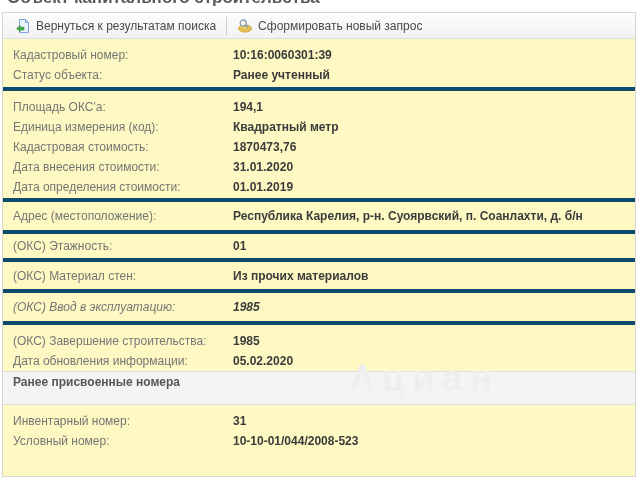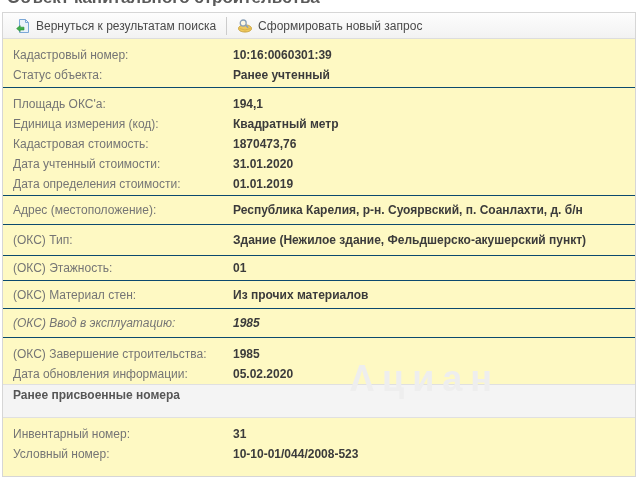--- a/index.html
+++ b/index.html
@@ -8,21 +8,21 @@
   .title { position:absolute; top:-12px; left:7px; font-size:17px; font-weight:bold;
     color:#5a5a5a; white-space:nowrap; }
   .frame { position:absolute; left:2px; top:12px; width:634px; height:465px;
     border:1px solid #d6d6d6; background:#fef9c3; }
   .toolbar { height:26px; background:linear-gradient(#fdfdfd,#f2f2f2);
     border-bottom:1px solid #ddd; display:flex; align-items:center; padding-left:6px; }
   .tbtn { display:flex; align-items:center; gap:5px; padding:3px 6px; cursor:pointer;
     color:#4a4a4a; white-space:nowrap; border-radius:2px; }
   .ticon { width:16px; height:16px; display:inline-block; }
   .tsep { width:1px; height:18px; background:#ccc; margin:0 4px; }
-  .group { border-top:1px solid #0c4a6e; }
+  .group { border-top:4px solid #0c4a6e; }
   .group.first { border-top:none; }
   .row { position:relative; height:20px; line-height:20px; }
   .lbl { position:absolute; left:10px; color:#757575; white-space:nowrap; }
   .val { position:absolute; left:230px; color:#3b3b3b; font-weight:bold; white-space:nowrap; }
   .g1 { padding:6px 0 2px; }
   .g2 { padding:6px 0 1px; }
   .g3 { padding:4px 0; }
   .g4 { padding:5px 0; }
   .g5 { padding:2px 0; }
   .g6 { padding:4px 0 3px; }
@@ -86,42 +86,36 @@
     </div>
     <div class="row">
       <span class="lbl">Единица измерения (код):</span>
       <span class="val">Квадратный метр</span>
     </div>
     <div class="row">
       <span class="lbl">Кадастровая стоимость:</span>
       <span class="val">1870473,76</span>
     </div>
     <div class="row">
-      <span class="lbl">Дата учтенный стоимости:</span>
+      <span class="lbl">Дата внесения стоимости:</span>
       <span class="val">31.01.2020</span>
     </div>
     <div class="row">
       <span class="lbl">Дата определения стоимости:</span>
       <span class="val">01.01.2019</span>
     </div>
   </div>
 
   <div class="group g3">
     <div class="row">
       <span class="lbl">Адрес (местоположение):</span>
       <span class="val">Республика Карелия, р-н. Суоярвский, п. Соанлахти, д. б/н</span>
     </div>
   </div>
 
-  <div class="group g4">
-    <div class="row">
-      <span class="lbl">(ОКС) Тип:</span>
-      <span class="val">Здание (Нежилое здание, Фельдшерско-акушерский пункт)</span>
-    </div>
-  </div>
 
   <div class="group g5">
     <div class="row">
       <span class="lbl">(ОКС) Этажность:</span>
       <span class="val">01</span>
     </div>
   </div>
 
   <div class="group g6">
     <div class="row">

